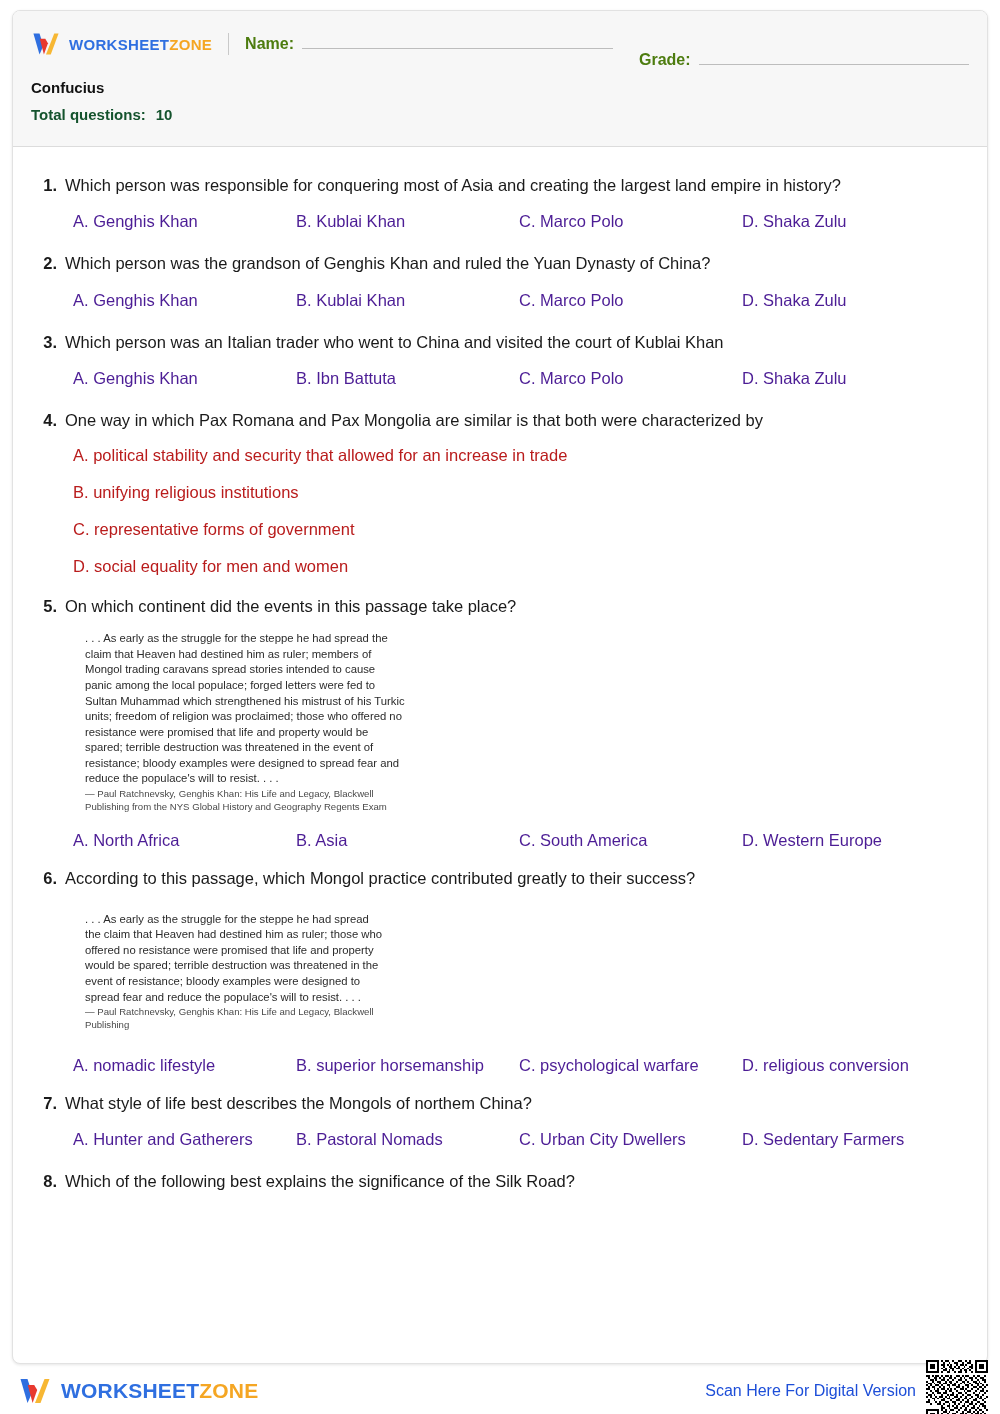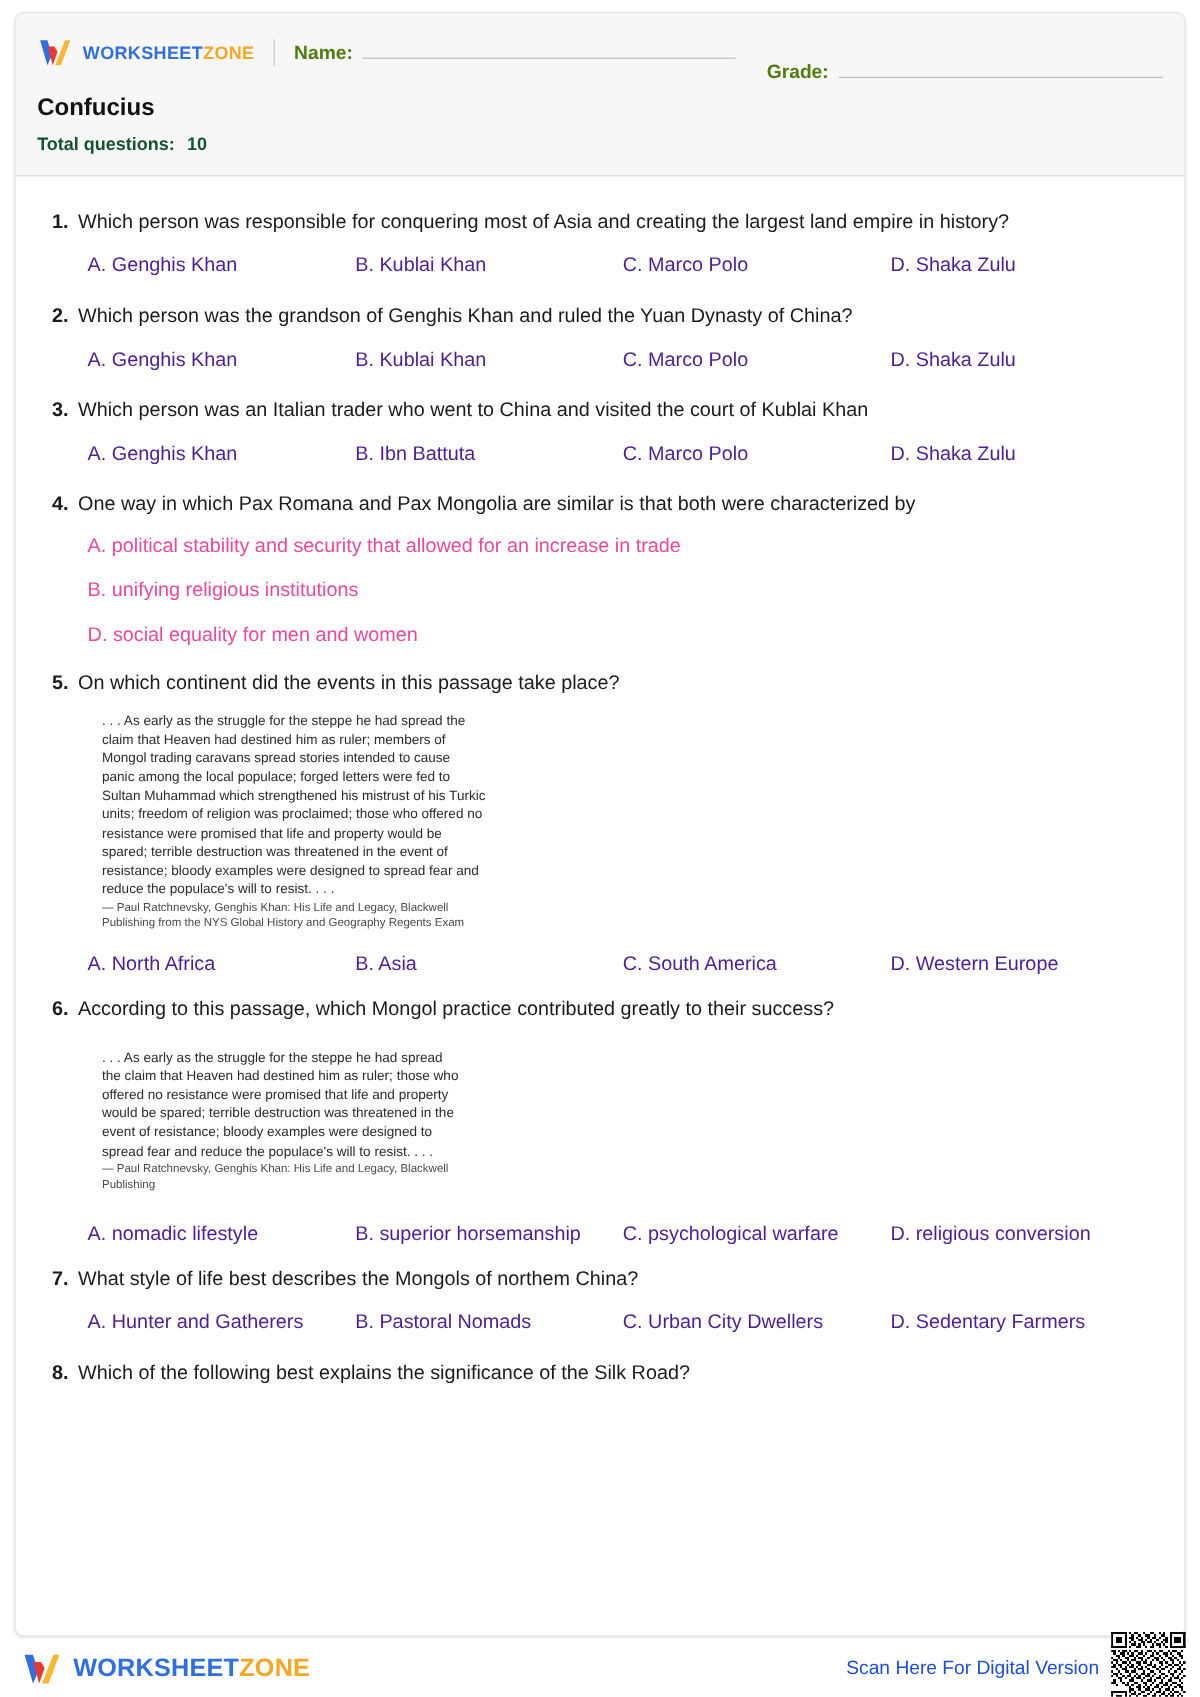--- a/index.html
+++ b/index.html
@@ -81,21 +81,21 @@
   }
   .field-line {
     flex: 1 1 auto;
     border-bottom: 1px solid #bdbdbd;
     height: 14px;
   }
   .field.grade { flex: 0 0 330px; margin-left: 26px; margin-top: 32px; }
 
   .meta { margin-top: 18px; }
   .meta-title {
-    font-size: 20px;
+    font-size: 15px;
     font-weight: 700;
     color: #111;
     margin-bottom: 10px;
   }
   .meta-total {
     font-size: 15px;
     font-weight: 700;
     color: #14532d;
   }
   .meta-total .count { font-weight: 700; margin-left: 10px; }
@@ -131,21 +131,21 @@
     font-size: 16.5px;
     color: #4c1d95;
   }
   .opts-row .opt { flex: 0 0 25%; }
 
   
   .opts-col {
     margin-top: 14px;
     padding-left: 38px;
     font-size: 16.5px;
-    color: #ec4899;
+    color: #b91c1c;
   }
   .opts-col .opt { margin-bottom: 18px; }
   .opts-col .opt:last-child { margin-bottom: 0; }
 
   
   .passage {
     margin-top: 14px;
     margin-left: 50px;
     width: 320px;
     font-family: "Liberation Sans", sans-serif;
@@ -287,20 +287,21 @@
     </div>
 
     <div class="q" style="margin-bottom:20px;">
       <div class="q-stem">
         <span class="q-num">4.</span>
         <span class="q-text">One way in which Pax Romana and Pax Mongolia are similar is that both were characterized by</span>
       </div>
       <div class="opts-col">
         <div class="opt">A. political stability and security that allowed for an increase in trade</div>
         <div class="opt">B. unifying religious institutions</div>
+        <div class="opt">C. representative forms of government</div>
         <div class="opt">D. social equality for men and women</div>
       </div>
     </div>
 
     <div class="q" style="margin-bottom:18px;">
       <div class="q-stem">
         <span class="q-num">5.</span>
         <span class="q-text">On which continent did the events in this passage take place?</span>
       </div>
       <div class="passage wide">

